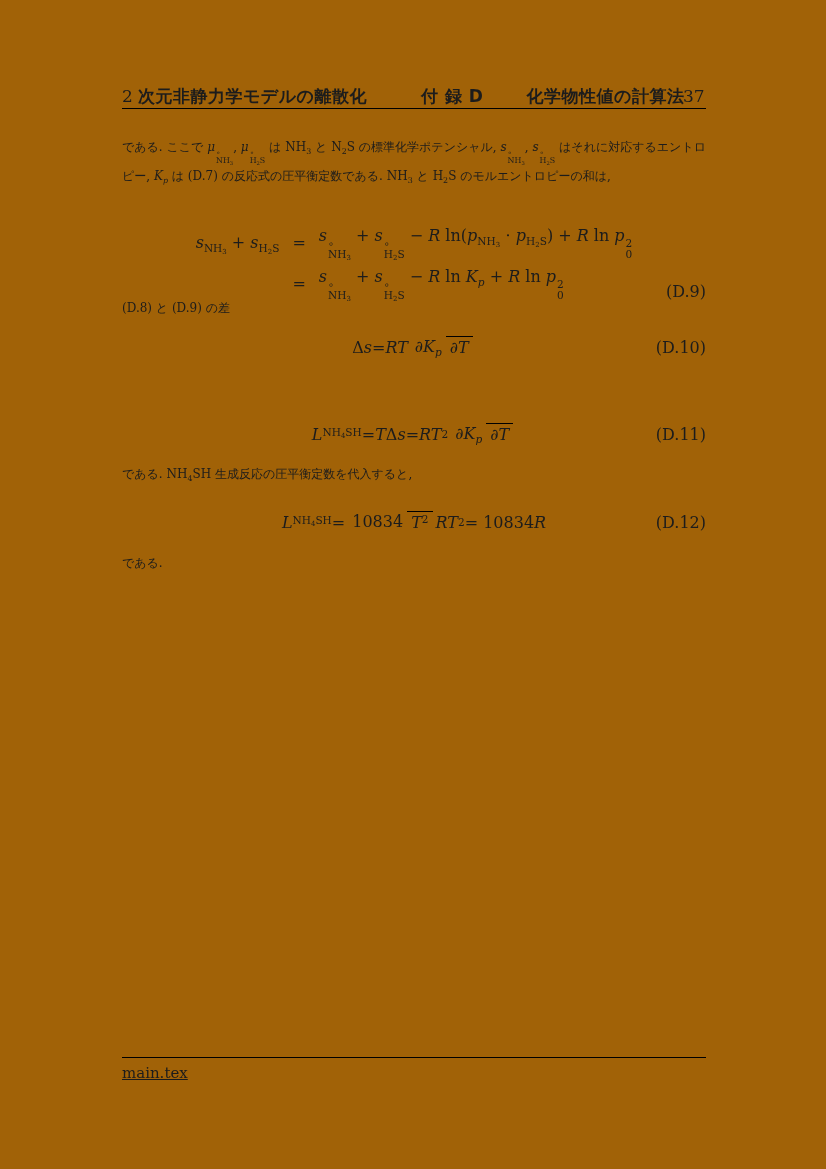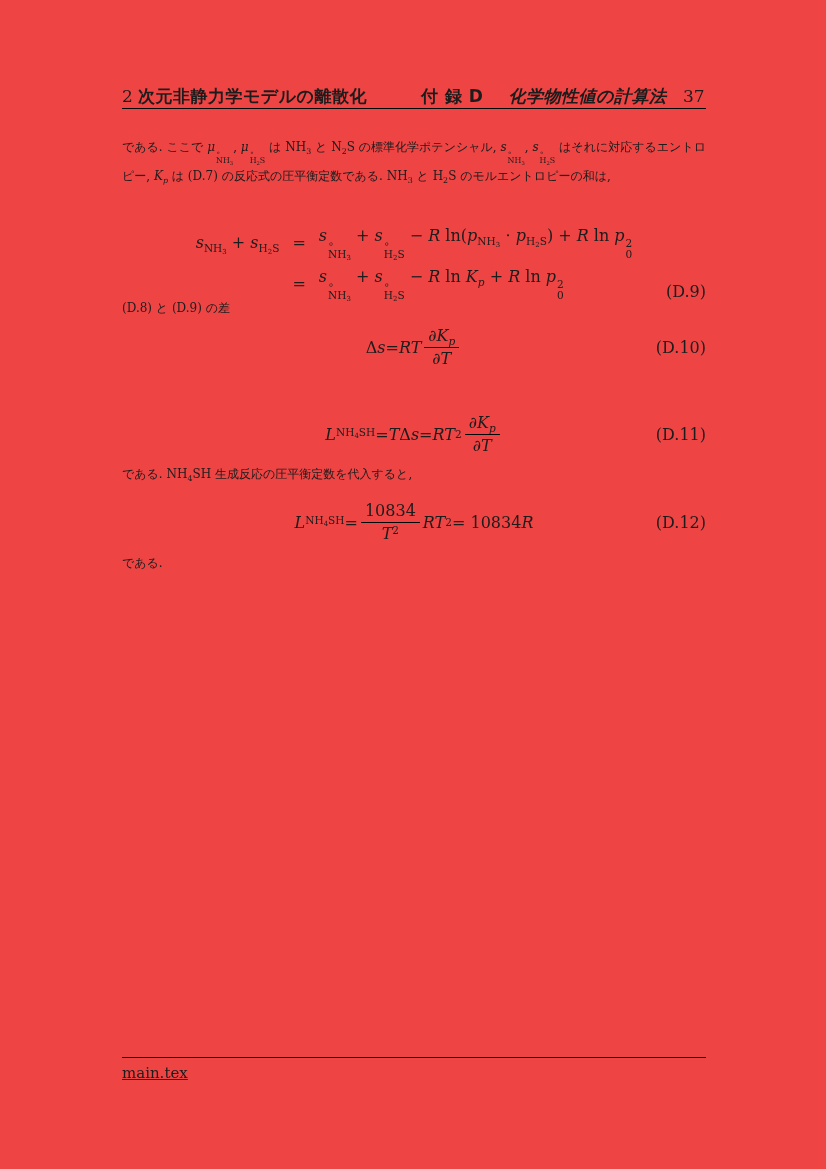--- a/index.html
+++ b/index.html
@@ -1,31 +1,31 @@
 <!DOCTYPE html>
 <html><head>
 <meta charset="utf-8">
 <style>
   html, body { margin:0; padding:0; background:#ffffff; }
   .page {
     position:relative;
     width:826px; height:1169px;
-    background:#ef4444;
+    background:#a16207;
     color:#1c1c1c;
     font-family:"DejaVu Serif","DejaVu Sans",serif;
     overflow:hidden;
   }
   .abs { position:absolute; }
 
   
   .head-jp { font-family:"DejaVu Sans","Liberation Sans",sans-serif; font-weight:bold; font-size:17px; letter-spacing:0.5px; }
   .head-num { font-family:"DejaVu Serif","Liberation Serif",serif; font-weight:normal; font-size:17px; }
   #header-left  { left:122px; top:85px; white-space:nowrap; }
   #header-right { left:421px; top:85px; white-space:nowrap; }
-  #header-right .appendix-title { margin-left:20px;font-style:italic; }
+  #header-right .appendix-title { margin-left:38px; }
   #page-number  { left:683px; top:86px; }
   #header-rule  { left:122px; top:108px; width:584px; height:1px; background:#000; }
 
   
   .para {
     position:absolute; left:122px; width:584px; margin:0;
     font-size:12px; line-height:23px; text-align:justify;
   }
   #para1 { top:136px; }
   #para2 { top:297px; }
@@ -57,21 +57,21 @@
   
   i { font-style:italic; }
   sub { font-size:0.66em; line-height:0; vertical-align:-0.35em; }
   sup { font-size:0.66em; line-height:0; vertical-align:0.5em; }
   .ss {
     display:inline-flex; flex-direction:column; align-items:flex-start;
     font-size:0.66em; line-height:1.05; vertical-align:-0.55em; margin-left:1px;
   }
   .circ { font-family:"DejaVu Sans","DejaVu Serif",sans-serif; font-size:0.9em; }
   .frac {
-    display:inline-flex; flex-direction:column; 
+    display:inline-flex; flex-direction:row; 
     vertical-align:middle; margin:0 3px; text-align:center;
   }
   .frac .num, .frac .den { padding:1px 4px; line-height:1.25; }
   .frac .den { border-top:1px solid #000; }
 
   
   #footer-rule  { left:122px; top:1057px; width:584px; height:1px; background:#000; }
   #footer-left  { left:122px; top:1064px; font-size:15px;text-decoration:underline; }
   #footer-right { right:120px; top:1063px; font-size:15px; white-space:nowrap; }
 </style>

